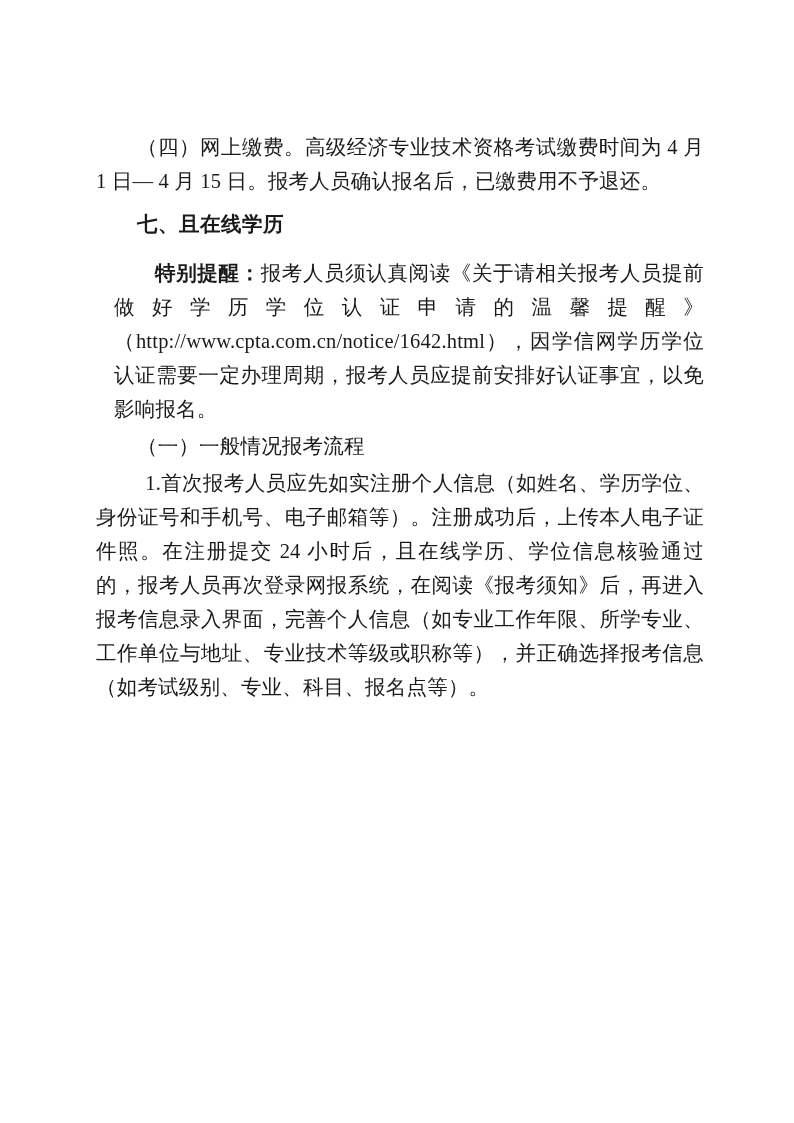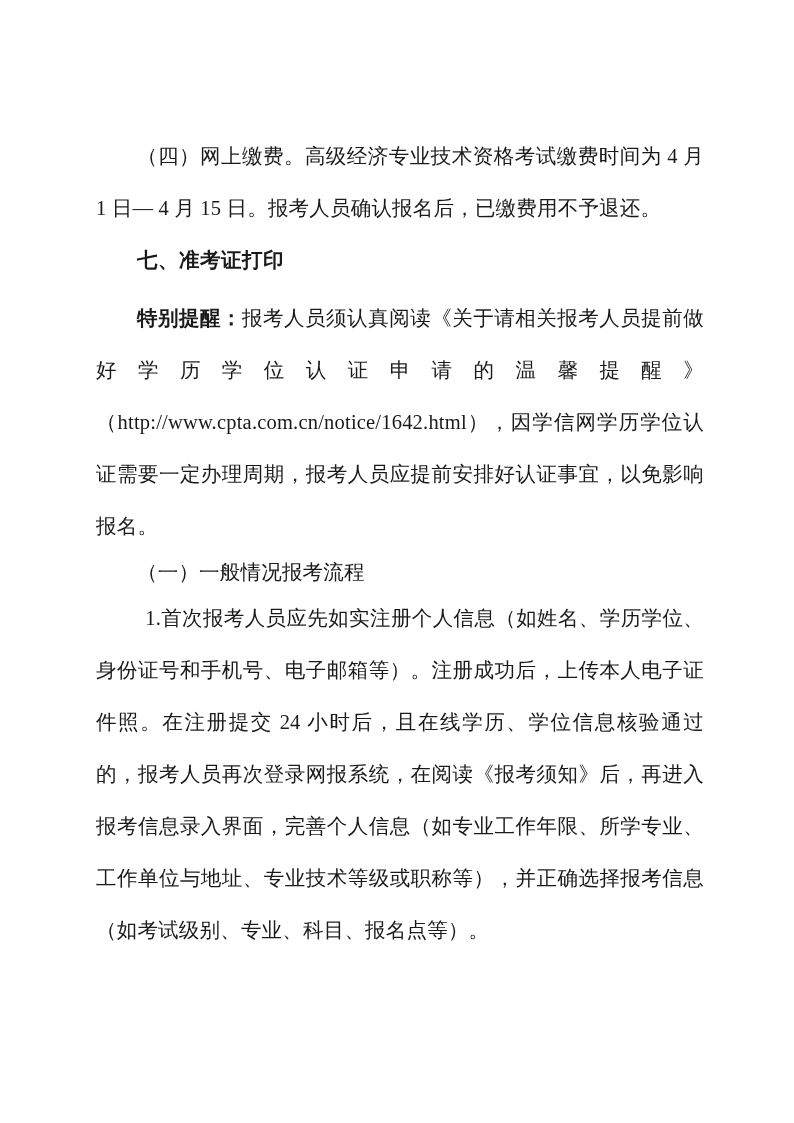--- a/index.html
+++ b/index.html
@@ -19,21 +19,21 @@
   }
   .content {
     position: absolute;
     left: 96px;
     top: 130px;
     width: 608px;
   }
   p {
     margin: 0 0 1px 0;
     font-size: 20.5px;
-    line-height: 52px;
+    line-height: 34px;
     text-align: justify;
     text-justify: inter-ideograph;
     letter-spacing: 0.2px;
   }
   .indent {
     text-indent: 2em;
   }
   .heading {
     font-size: 20.5px;
     line-height: 40px;
@@ -48,35 +48,36 @@
     font-family: "Liberation Sans", "DejaVu Sans", sans-serif;
   }
   .sub-heading {
     text-indent: 2em;
     font-size: 20.5px;
     line-height: 38px;
     margin-top: 1px;
   }
   .para-gap {
     margin-top: 12px;
+    margin-left: 18px;
   }
   .num-indent {
     text-indent: 2.4em;
   }
 </style>
 </head>
 <body>
 
 <div class="page">
   <div class="content">
 
     <p class="indent">（四）网上缴费。高级经济专业技术资格考试缴费时间为 4 月 1 日— 4 月 15 日。报考人员确认报名后，已缴费用不予退还。</p>
 
 
-    <p class="heading">七、准考证打印</p>
+    <p class="heading">七、且在线学历</p>
 
 
     <p class="indent para-gap"><span class="bold-lead">特别提醒：</span><span>报考人员须认真阅读《关于请相关报考人员提前做好学历学位认证申请的温馨提醒》（http://www.cpta.com.cn/notice/1642.html），因学信网学历学位认证需要一定办理周期，报考人员应提前安排好认证事宜，以免影响报名。</span></p>
 
     <p class="sub-heading">（一）一般情况报考流程</p>
 
     <p class="num-indent">1.首次报考人员应先如实注册个人信息（如姓名、学历学位、身份证号和手机号、电子邮箱等）。注册成功后，上传本人电子证件照。在注册提交 24 小时后，且在线学历、学位信息核验通过的，报考人员再次登录网报系统，在阅读《报考须知》后，再进入报考信息录入界面，完善个人信息（如专业工作年限、所学专业、工作单位与地址、专业技术等级或职称等），并正确选择报考信息（如考试级别、专业、科目、报名点等）。</p>
 
   </div>
 </div>

